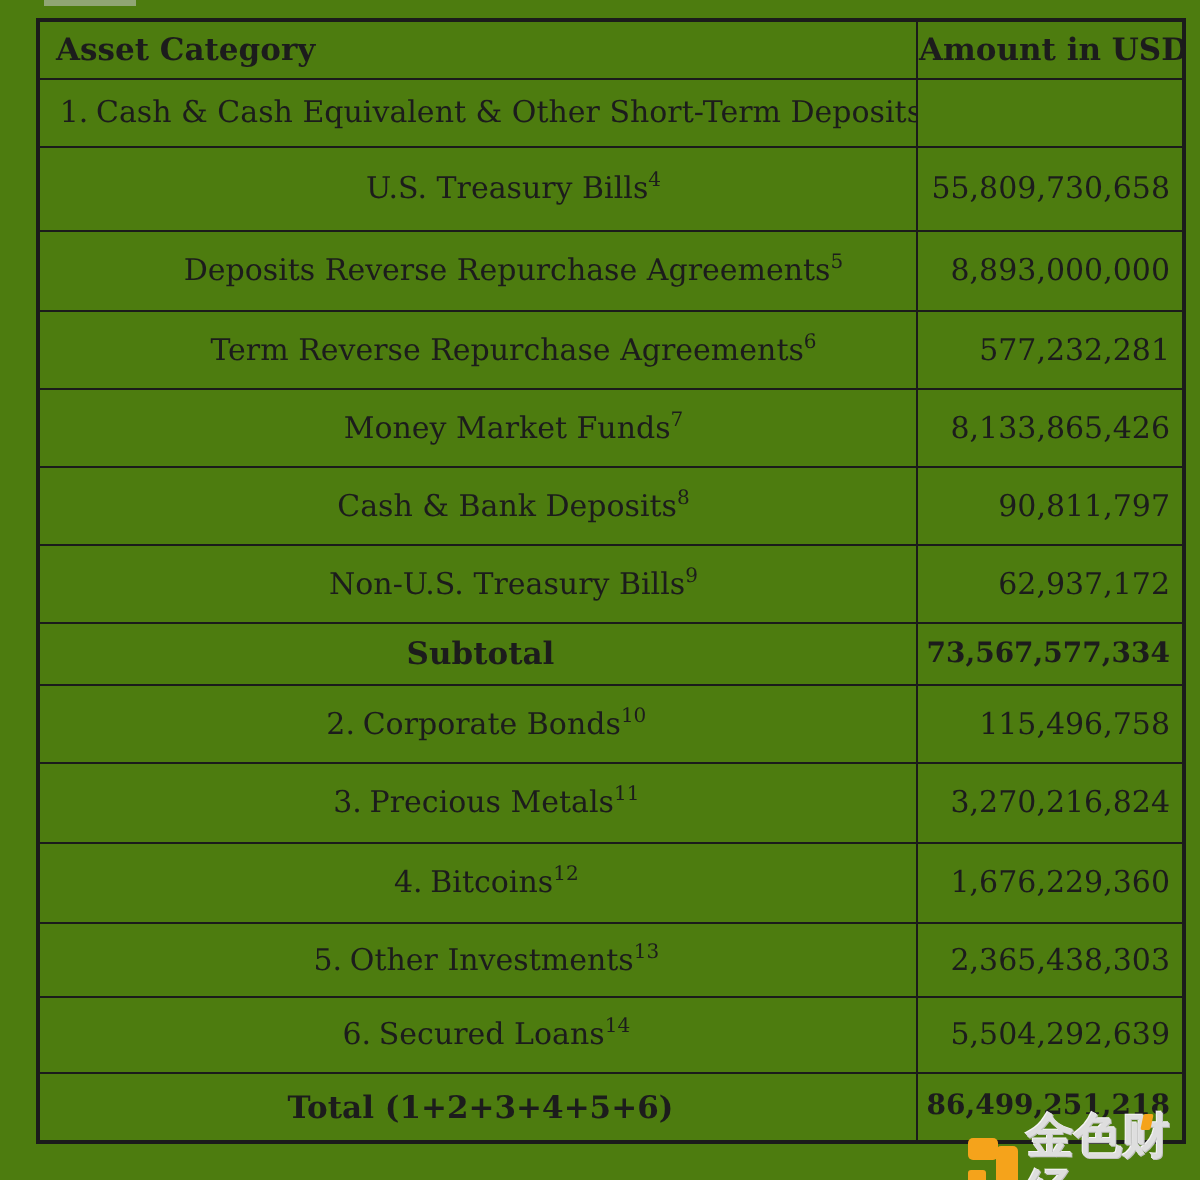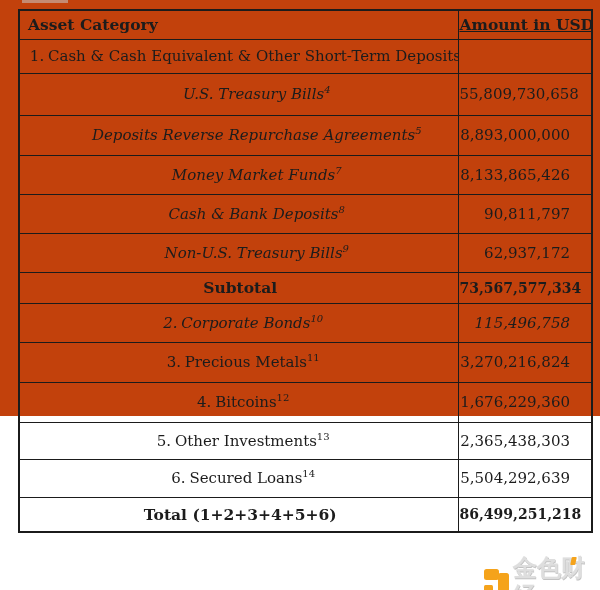--- a/index.html
+++ b/index.html
@@ -3,21 +3,21 @@
 <meta charset="utf-8">
 <style>
   html, body { margin: 0; padding: 0; }
   body {
     width: 600px; height: 590px;
     background: #ffffff;
     font-family: "DejaVu Serif", "Liberation Serif", serif;
     color: #1c1c1c;
     overflow: hidden;
   }
-  .page { position: relative; width: 600px; height: 416px; background: #c2410c; }
+  .page { position: relative; width: 600px; height: 590px; background: #4d7c0f; }
 
   
   .top-artifact {
     position: absolute; left: 22px; top: 0; width: 46px; height: 3px;
     background: #c9c9c9; opacity: 0.55;
   }
 
   table.assets {
     position: absolute; left: 18px; top: 9px;
     width: 573px;
@@ -30,28 +30,28 @@
   table.assets th, table.assets td {
     border: 1.6px solid #1b1b1b;
     vertical-align: middle;
     overflow: hidden;
     white-space: nowrap;
   }
   table.assets { border: 2px solid #1b1b1b; }
 
   thead tr { height: 29px; }
   th.h-asset  { text-align: left; padding-left: 8px;  font-size: 15.5px; font-weight: bold; }
-  th.h-amount { text-align: center; font-size: 15.5px; font-weight: bold; text-decoration: underline; }
+  th.h-amount { text-align: center; font-size: 15.5px; font-weight: bold; }
 
   td.cell-label { text-align: center; }
-  td.cell-amount { text-align: right; padding-right: 21px; }
+  td.cell-amount { text-align: right; padding-right: 6px; }
 
   tr.row-item  td.cell-label { padding-left: 6px; }
   tr.row-item  .num { display: inline-block; width: 22px; }
-  tr.row-sub   td.cell-label { padding-left: 37px; font-style: italic; }
+  tr.row-sub   td.cell-label { padding-left: 37px; }
   tr.row-total td.cell-label { padding-left: 4px; font-weight: bold; font-size: 15.5px; margin-top: 24px; }
   tr.row-total td.cell-amount { font-weight: bold; font-size: 14px; }
 
   sup.fnote {
     font-size: 10px;
     vertical-align: super;
     line-height: 0;
     letter-spacing: 0;
   }
 
@@ -103,36 +103,40 @@
         </tr>
         <tr class="row-sub" style="height: 42px;">
           <td class="cell-label"><span class="label">U.S. Treasury Bills</span><sup class="fnote">4</sup></td>
           <td class="cell-amount">55,809,730,658</td>
         </tr>
         <tr class="row-sub" style="height: 40px;">
           <td class="cell-label"><span class="label">Deposits Reverse Repurchase Agreements</span><sup class="fnote">5</sup></td>
           <td class="cell-amount">8,893,000,000</td>
         </tr>
         <tr class="row-sub" style="height: 39px;">
+          <td class="cell-label"><span class="label">Term Reverse Repurchase Agreements</span><sup class="fnote">6</sup></td>
+          <td class="cell-amount">577,232,281</td>
+        </tr>
+        <tr class="row-sub" style="height: 39px;">
           <td class="cell-label"><span class="label">Money Market Funds</span><sup class="fnote">7</sup></td>
           <td class="cell-amount">8,133,865,426</td>
         </tr>
         <tr class="row-sub" style="height: 39px;">
           <td class="cell-label"><span class="label">Cash &amp; Bank Deposits</span><sup class="fnote">8</sup></td>
           <td class="cell-amount">90,811,797</td>
         </tr>
         <tr class="row-sub" style="height: 39px;">
           <td class="cell-label"><span class="label">Non-U.S. Treasury Bills</span><sup class="fnote">9</sup></td>
           <td class="cell-amount">62,937,172</td>
         </tr>
         <tr class="row-total" style="height: 31px;">
           <td class="cell-label"><span class="label">Subtotal</span><sup class="fnote"></sup></td>
           <td class="cell-amount">73,567,577,334</td>
         </tr>
-        <tr class="row-item" style="height: 39px; font-style: italic;">
+        <tr class="row-item" style="height: 39px;">
           <td class="cell-label"><span class="num">2.</span><span class="label">Corporate Bonds</span><sup class="fnote">10</sup></td>
           <td class="cell-amount">115,496,758</td>
         </tr>
         <tr class="row-item" style="height: 40px; margin-left: 44px;">
           <td class="cell-label"><span class="num">3.</span><span class="label">Precious Metals</span><sup class="fnote">11</sup></td>
           <td class="cell-amount">3,270,216,824</td>
         </tr>
         <tr class="row-item" style="height: 40px; margin-left: 31px;">
           <td class="cell-label"><span class="num">4.</span><span class="label">Bitcoins</span><sup class="fnote">12</sup></td>
           <td class="cell-amount">1,676,229,360</td>

